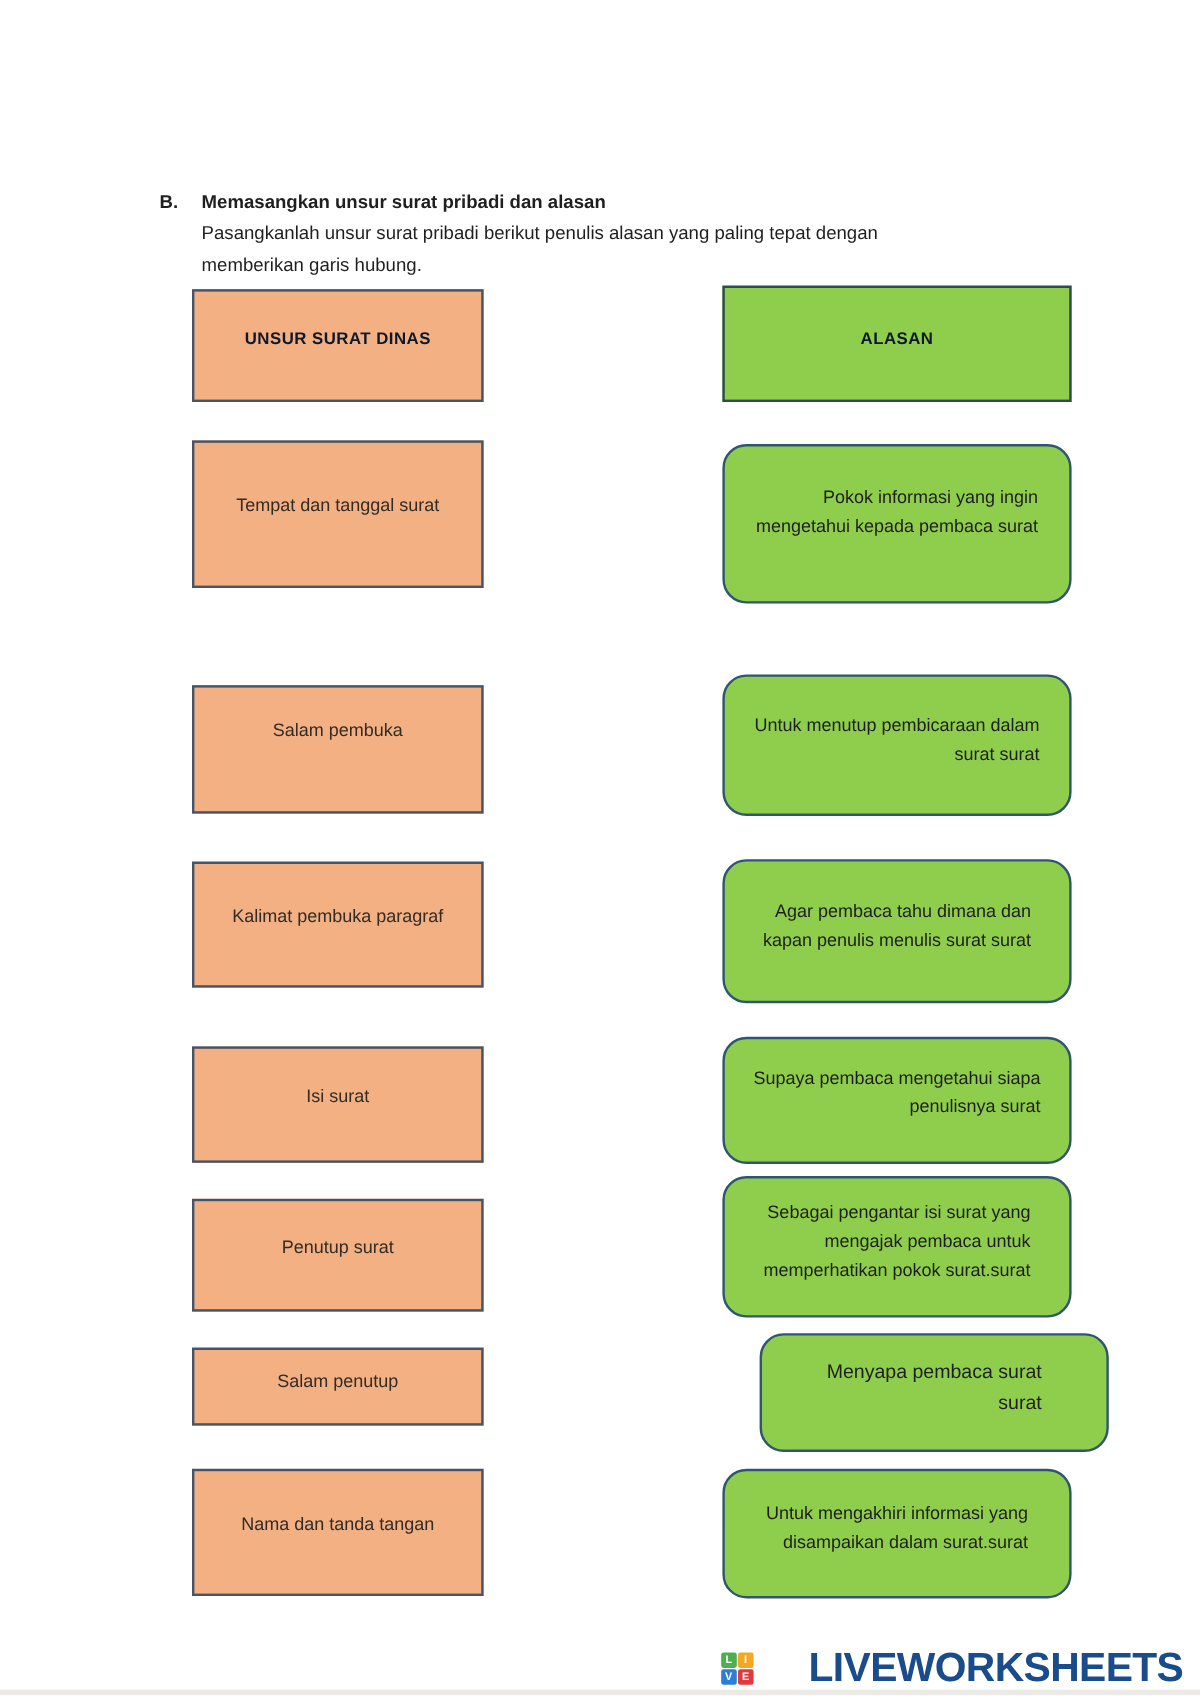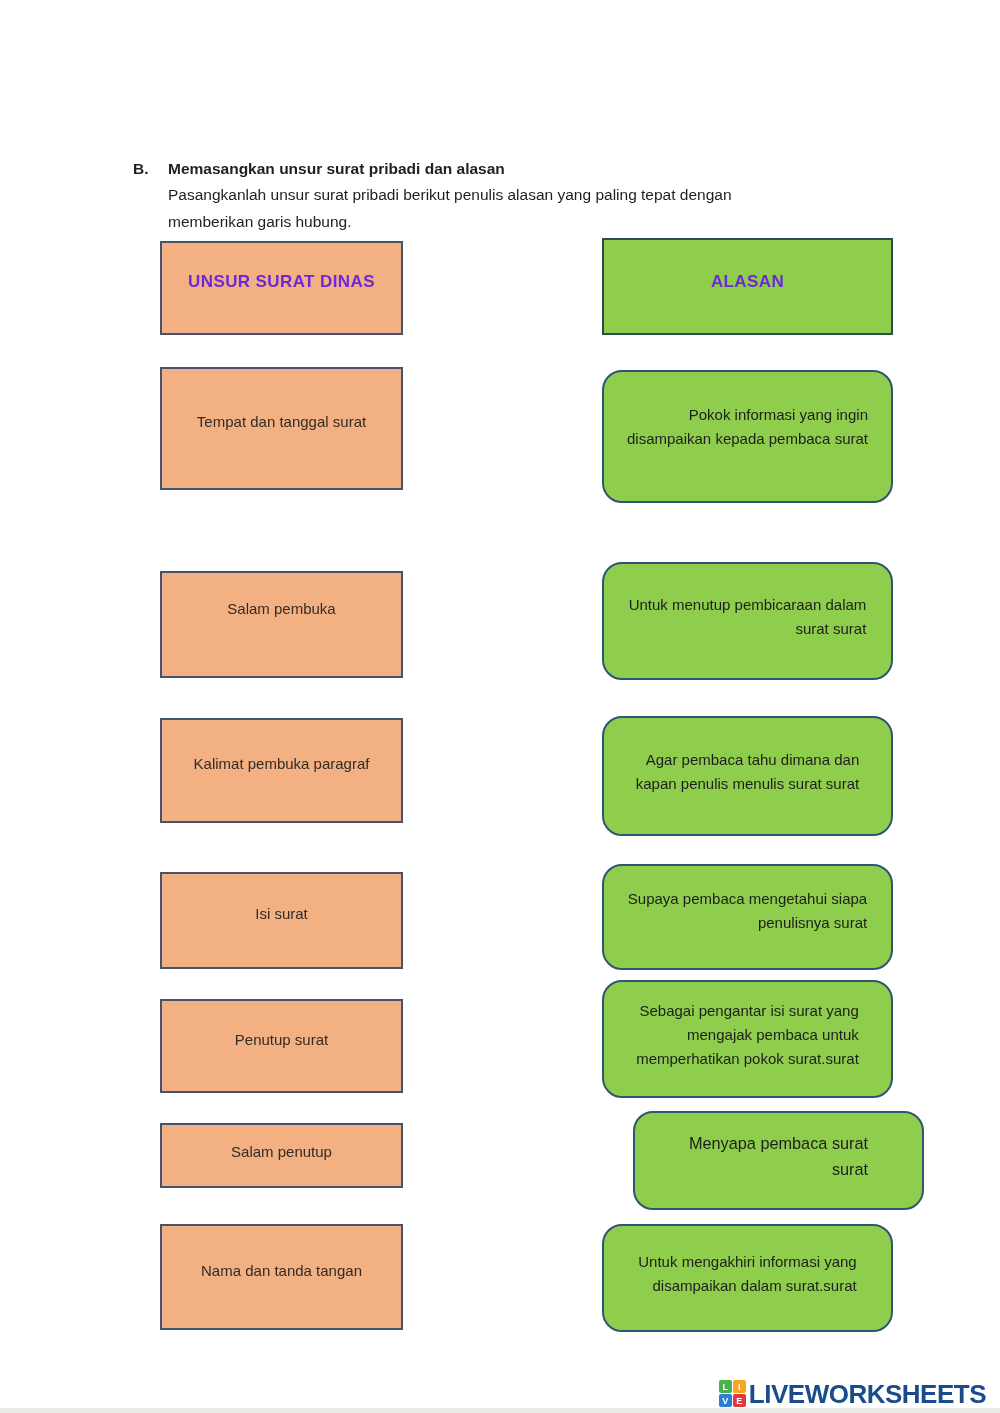--- a/index.html
+++ b/index.html
@@ -23,34 +23,34 @@
   }
   
   .gbox{
     position:absolute;left:602px;width:291px;box-sizing:border-box;
     background:#8FCE4C;border:2px solid #2F5570;border-radius:20px;
     display:flex;align-items:center;justify-content:center;text-align:right;
     padding:6px 16px 14px;font-size:15px;color:#1e1e1e;line-height:1.58;
     white-space:pre-line;
   }
   .gbox.square{border-radius:0;border-color:#2E4A52;}
-  .hdr{font-weight:bold;color:#6d28d9;font-size:17px;letter-spacing:.4px;line-height:1.3;}
+  .hdr{font-weight:bold;color:#0f172a;font-size:14px;letter-spacing:.4px;line-height:1.3;}
   
   .footer{position:absolute;right:14px;bottom:6px;display:flex;align-items:center;gap:3px;}
   .logo{display:grid;grid-template-columns:13px 13px;grid-template-rows:13px 13px;gap:1px;}
   .logo .cell{
     display:flex;align-items:center;justify-content:center;
     color:#fff;font-size:9px;font-weight:bold;border-radius:2px;
     font-family:"Liberation Sans",sans-serif;
   }
   .cell-l{background:#4CAF50;}
   .cell-i{background:#F5A623;}
   .cell-v{background:#2D7DD2;}
   .cell-e{background:#E0393E;}
-  .brand{font-size:26px;font-weight:800;color:#1A4C8B;letter-spacing:-.5px;line-height:1;}
+  .brand{font-size:34px;font-weight:800;color:#1A4C8B;letter-spacing:-.5px;line-height:1;margin-left:43px;}
   .bottom-strip{position:absolute;left:0;right:0;bottom:0;height:5px;background:#eceae7;}
 </style>
 </head>
 <body>
 
 <div class="page">
 
   <div class="heading">
     <div class="label">B.</div>
     <div class="body">
@@ -71,21 +71,21 @@
 
   <div class="obox" style="top:999px;height:94px;">Penutup surat</div>
 
   <div class="obox" style="top:1123px;height:65px;padding-bottom:12px;">Salam penutup</div>
 
   <div class="obox" style="top:1224px;height:106px;">Nama dan tanda tangan</div>
 
   <div class="gbox square hdr" style="top:238px;height:97px;">ALASAN</div>
 
   <div class="gbox" style="top:370px;height:133px;padding-bottom:26px;">Pokok informasi yang ingin
-disampaikan kepada pembaca surat</div>
+mengetahui kepada pembaca surat</div>
 
   <div class="gbox" style="top:562px;height:118px;">Untuk menutup pembicaraan dalam
 surat surat</div>
 
   <div class="gbox" style="top:864px;height:106px;padding-bottom:18px;">Supaya pembaca mengetahui siapa
 penulisnya surat</div>
 
   <div class="gbox" style="top:716px;height:120px;">Agar pembaca tahu dimana dan
 kapan penulis menulis surat surat</div>
 

